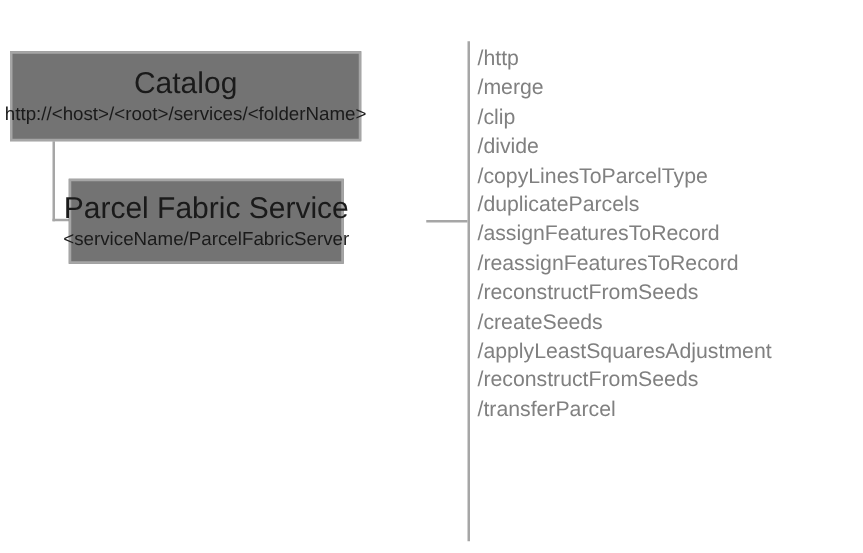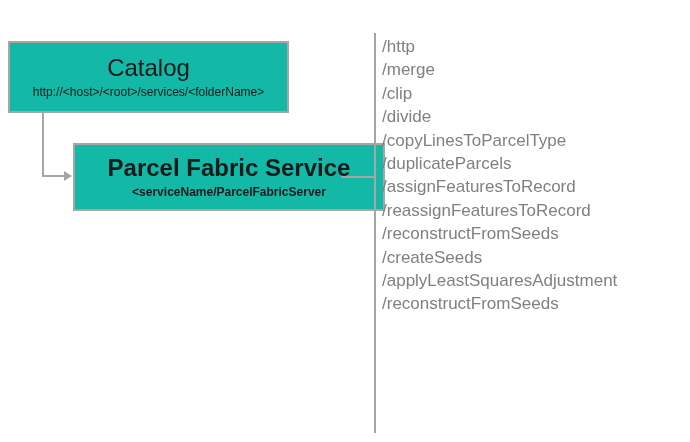--- a/index.html
+++ b/index.html
@@ -7,40 +7,40 @@
     position: relative;
     width: 690px;
     height: 442px;
     background: #ffffff;
     font-family: "Liberation Sans", "DejaVu Sans", sans-serif;
     overflow: hidden;
   }
   .node {
     position: absolute;
     box-sizing: border-box;
-    background: #14b8a6;
+    background: #737373;
     border: 2px solid #a6a6a6;
     display: flex;
     flex-direction: column;
     align-items: center;
     justify-content: center;
     text-align: center;
   }
   .node-catalog { left: 8px; top: 41px; width: 281px; height: 72px; }
-  .node-service { left: 73px; top: 143px; width: 312px; height: 68px; font-weight: bold; }
+  .node-service { left: 55px; top: 143px; width: 220px; height: 68px; }
   .node-title {
     color: #1a1a1a;
     line-height: 1.1;
     white-space: nowrap;
   }
   .node-catalog .node-title { font-size: 24px; }
   .node-service .node-title { font-size: 24px; }
   .node-subtitle {
     color: #1a1a1a;
-    font-size: 12px;
+    font-size: 15px;
     margin-top: 3px;
     white-space: nowrap;
   }
   .line {
     position: absolute;
     background: #a6a6a6;
   }
   .conn-v1 { left: 42px; top: 113px; width: 2px; height: 64px; }
   .conn-h1 { left: 42px; top: 175px; width: 23px; height: 2px; }
   .arrowhead {
@@ -94,15 +94,16 @@
       <div class="endpoint">/clip</div>
       <div class="endpoint">/divide</div>
       <div class="endpoint">/copyLinesToParcelType</div>
       <div class="endpoint">/duplicateParcels</div>
       <div class="endpoint">/assignFeaturesToRecord</div>
       <div class="endpoint">/reassignFeaturesToRecord</div>
       <div class="endpoint">/reconstructFromSeeds</div>
       <div class="endpoint">/createSeeds</div>
       <div class="endpoint">/applyLeastSquaresAdjustment</div>
       <div class="endpoint">/reconstructFromSeeds</div>
+      <div class="endpoint">/transferParcel</div>
     </div>
 
 </div>
 
 </body></html>

